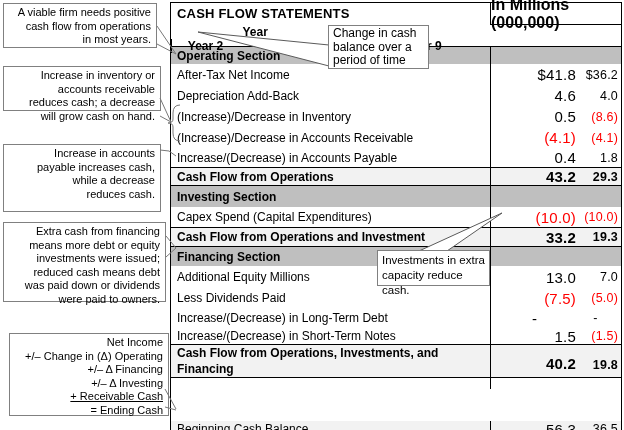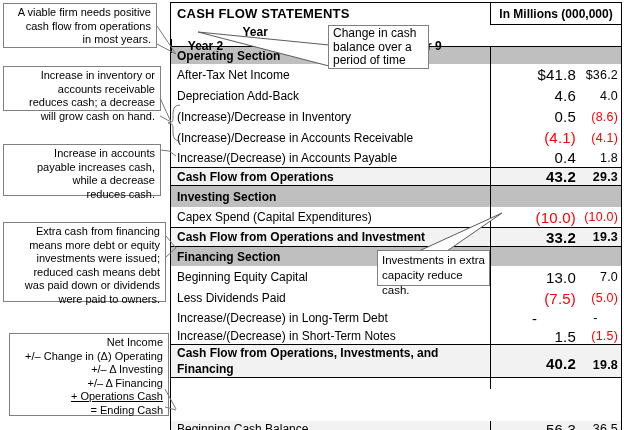--- a/index.html
+++ b/index.html
@@ -12,21 +12,21 @@
   .trow{display:flex;align-items:center;box-sizing:border-box;}
   .trow .lbl{width:319px;padding-left:6px;box-sizing:border-box;font-size:12px;line-height:14px;}
   .trow .nums{flex:1;align-self:stretch;display:flex;align-items:center;border-left:1px solid var(--border-dark);box-sizing:border-box;}
   .c1{width:87px;text-align:right;padding-right:2px;box-sizing:border-box;font-size:15px;letter-spacing:.2px;}
   .c2{flex:1;text-align:right;padding-right:3px;box-sizing:border-box;font-size:12.5px;letter-spacing:.2px;}
   .c1.dash{text-align:center;padding-right:0;}
   .c2.dash{text-align:center;padding-right:8px;}
   .neg{color:var(--neg);}
   .hrow1{height:22px;}
   .hrow1 .title{font-size:13px;font-weight:bold;letter-spacing:.2px;}
-  .hrow1 .nums{justify-content:center;font-size:12px;font-weight:bold;border-bottom:1px solid var(--border-dark);}
+  .hrow1 .nums{justify-content:center;font-size:16px;font-weight:bold;border-bottom:1px solid var(--border-dark);}
   .hrow2{height:21px;flex-direction:column;}
   .hrow2 .ylbl{font-weight:bold;}
   .yh{font-weight:bold;font-size:12px;letter-spacing:0;}
   .y2h{text-align:center;padding-right:0;transform:translateX(-10px);}
   .y1h{text-align:center;padding-right:0;transform:translateX(-16px);}
   .t-section{background:var(--section-bg);font-weight:bold;}
   .bt{border-top:1px solid var(--border-dark);}
   .t-total,.t-total2{background:var(--subtotal-bg);font-weight:bold;border-top:1px solid var(--border-dark);border-bottom:1px solid var(--border-dark);}
   .t-total2 .lbl{line-height:16px;}
   .t-total2 .nums{align-items:flex-end;}
@@ -140,21 +140,21 @@
           </div>
         </div>
         <div class="trow t-section" style="height: 19px;">
           <div class="lbl">Financing Section</div>
           <div class="nums">
             <div class="c1"></div>
             <div class="c2"></div>
           </div>
         </div>
         <div class="trow t-data" style="height: 22px;">
-          <div class="lbl">Beginning Equity Capital</div>
+          <div class="lbl">Additional Equity Millions</div>
           <div class="nums">
             <div class="c1">13.0</div>
             <div class="c2">7.0</div>
           </div>
         </div>
         <div class="trow t-data" style="height: 20px;">
           <div class="lbl">Less Dividends Paid</div>
           <div class="nums">
             <div class="c1 neg">(7.5)</div>
             <div class="c2 neg">(5.0)</div>
@@ -210,40 +210,40 @@
         <div class="lline">A viable firm needs positive</div>
         <div class="lline">cash flow from operations</div>
         <div class="lline">in most years.</div>
       </div>
       <div class="lbox" style="left: 3px; top: 66px; width: 158px; height: 45px;">
         <div class="lline">Increase in inventory or</div>
         <div class="lline">accounts receivable</div>
         <div class="lline">reduces cash; a decrease</div>
         <div class="lline">will grow cash on hand.</div>
       </div>
-      <div class="lbox" style="left: 3px; top: 144px; width: 158px; height: 52px;">
+      <div class="lbox" style="left: 3px; top: 144px; width: 158px; height: 68px;">
         <div class="lline">Increase in accounts</div>
         <div class="lline">payable increases cash,</div>
         <div class="lline">while a decrease</div>
         <div class="lline">reduces cash.</div>
       </div>
       <div class="lbox" style="left: 3px; top: 222px; width: 163px; height: 80px;">
         <div class="lline">Extra cash from financing</div>
         <div class="lline">means more debt or equity</div>
         <div class="lline">investments were issued;</div>
         <div class="lline">reduced cash means debt</div>
         <div class="lline">was paid down or dividends</div>
         <div class="lline">were paid to owners.</div>
       </div>
       <div class="lbox" style="left: 9px; top: 333px; width: 160px; height: 83px;">
         <div class="lline">Net Income</div>
         <div class="lline">+/– Change in (Δ) Operating</div>
+        <div class="lline">+/– Δ Financing</div>
         <div class="lline">+/– Δ Investing</div>
-        <div class="lline">+/– Δ Financing</div>
-        <div class="lline ul">+ Operations Cash</div>
+        <div class="lline ul">+ Receivable Cash</div>
         <div class="lline">= Ending Cash</div>
       </div>
     </div>
 
   <svg class="overlay" width="624" height="430" viewBox="0 0 624 430">
     <polygon class="wedge" points="198,32 329,45 329,66"></polygon>
     <polygon class="wedge" points="502,213 447,251 419,251"></polygon>
     <line class="leader" x1="157" y1="26" x2="176" y2="54"></line>
     <line class="leader" x1="157" y1="44" x2="176" y2="54"></line>
     <line class="leader" x1="160" y1="98" x2="171" y2="122"></line>

